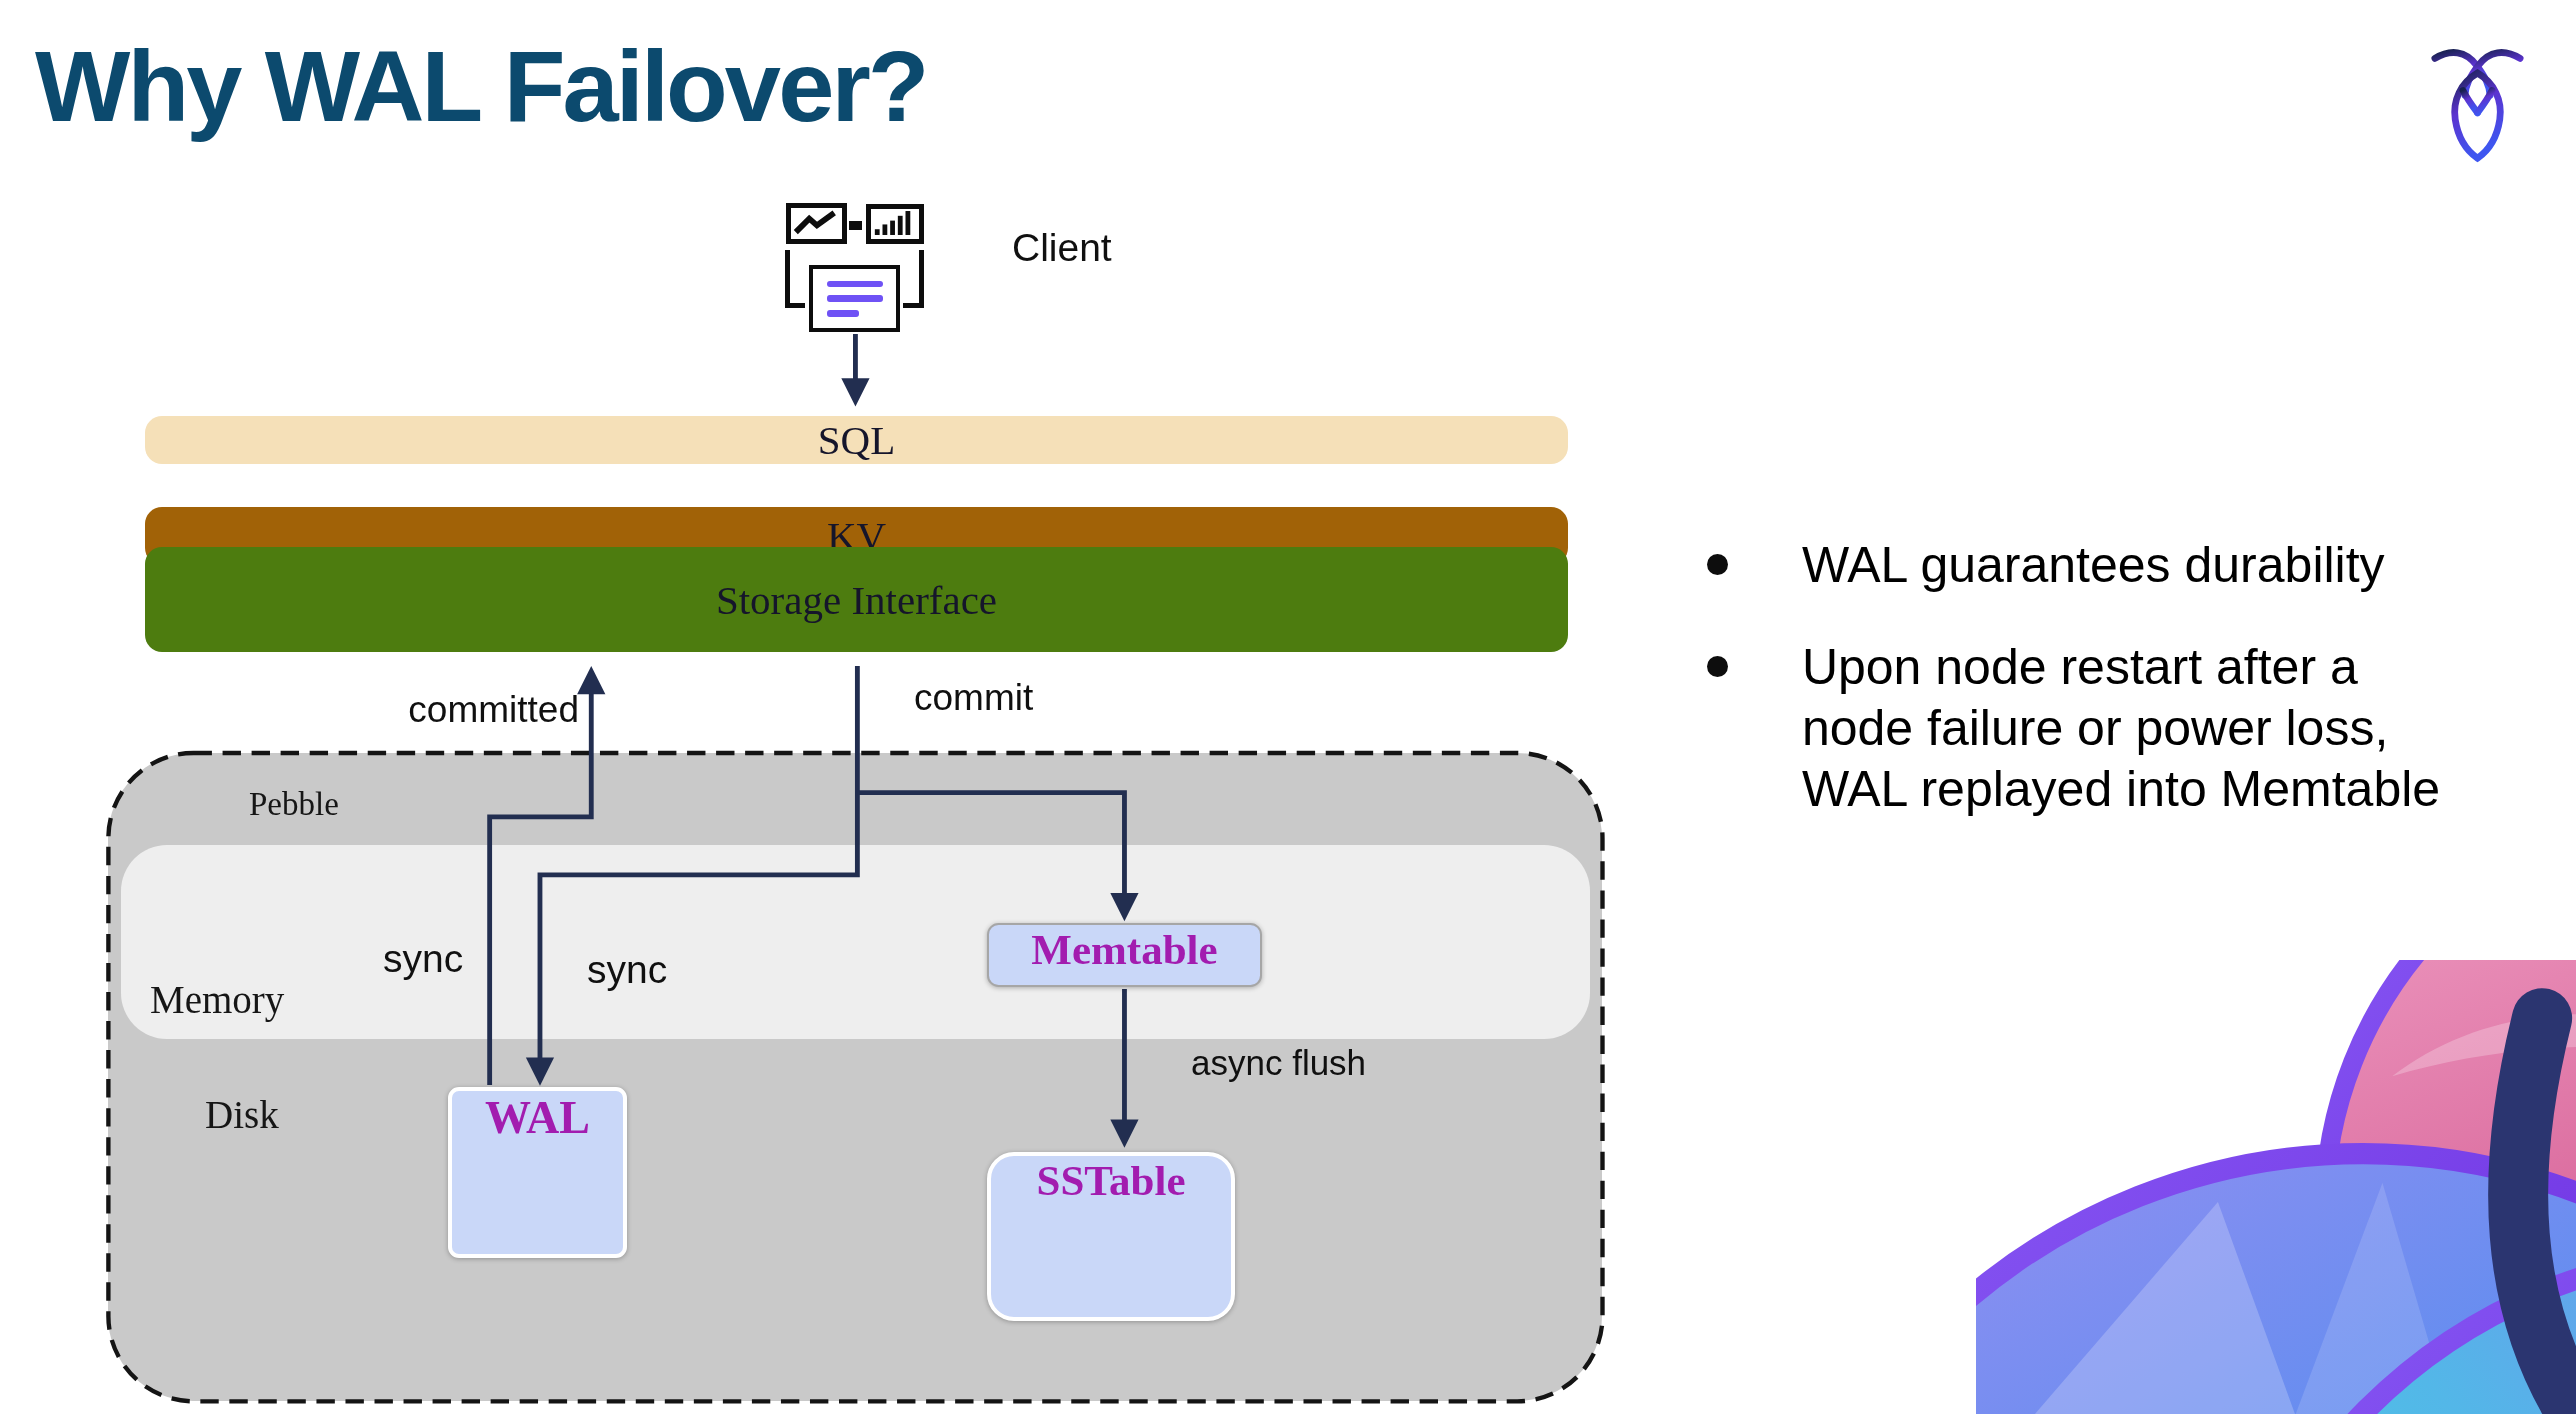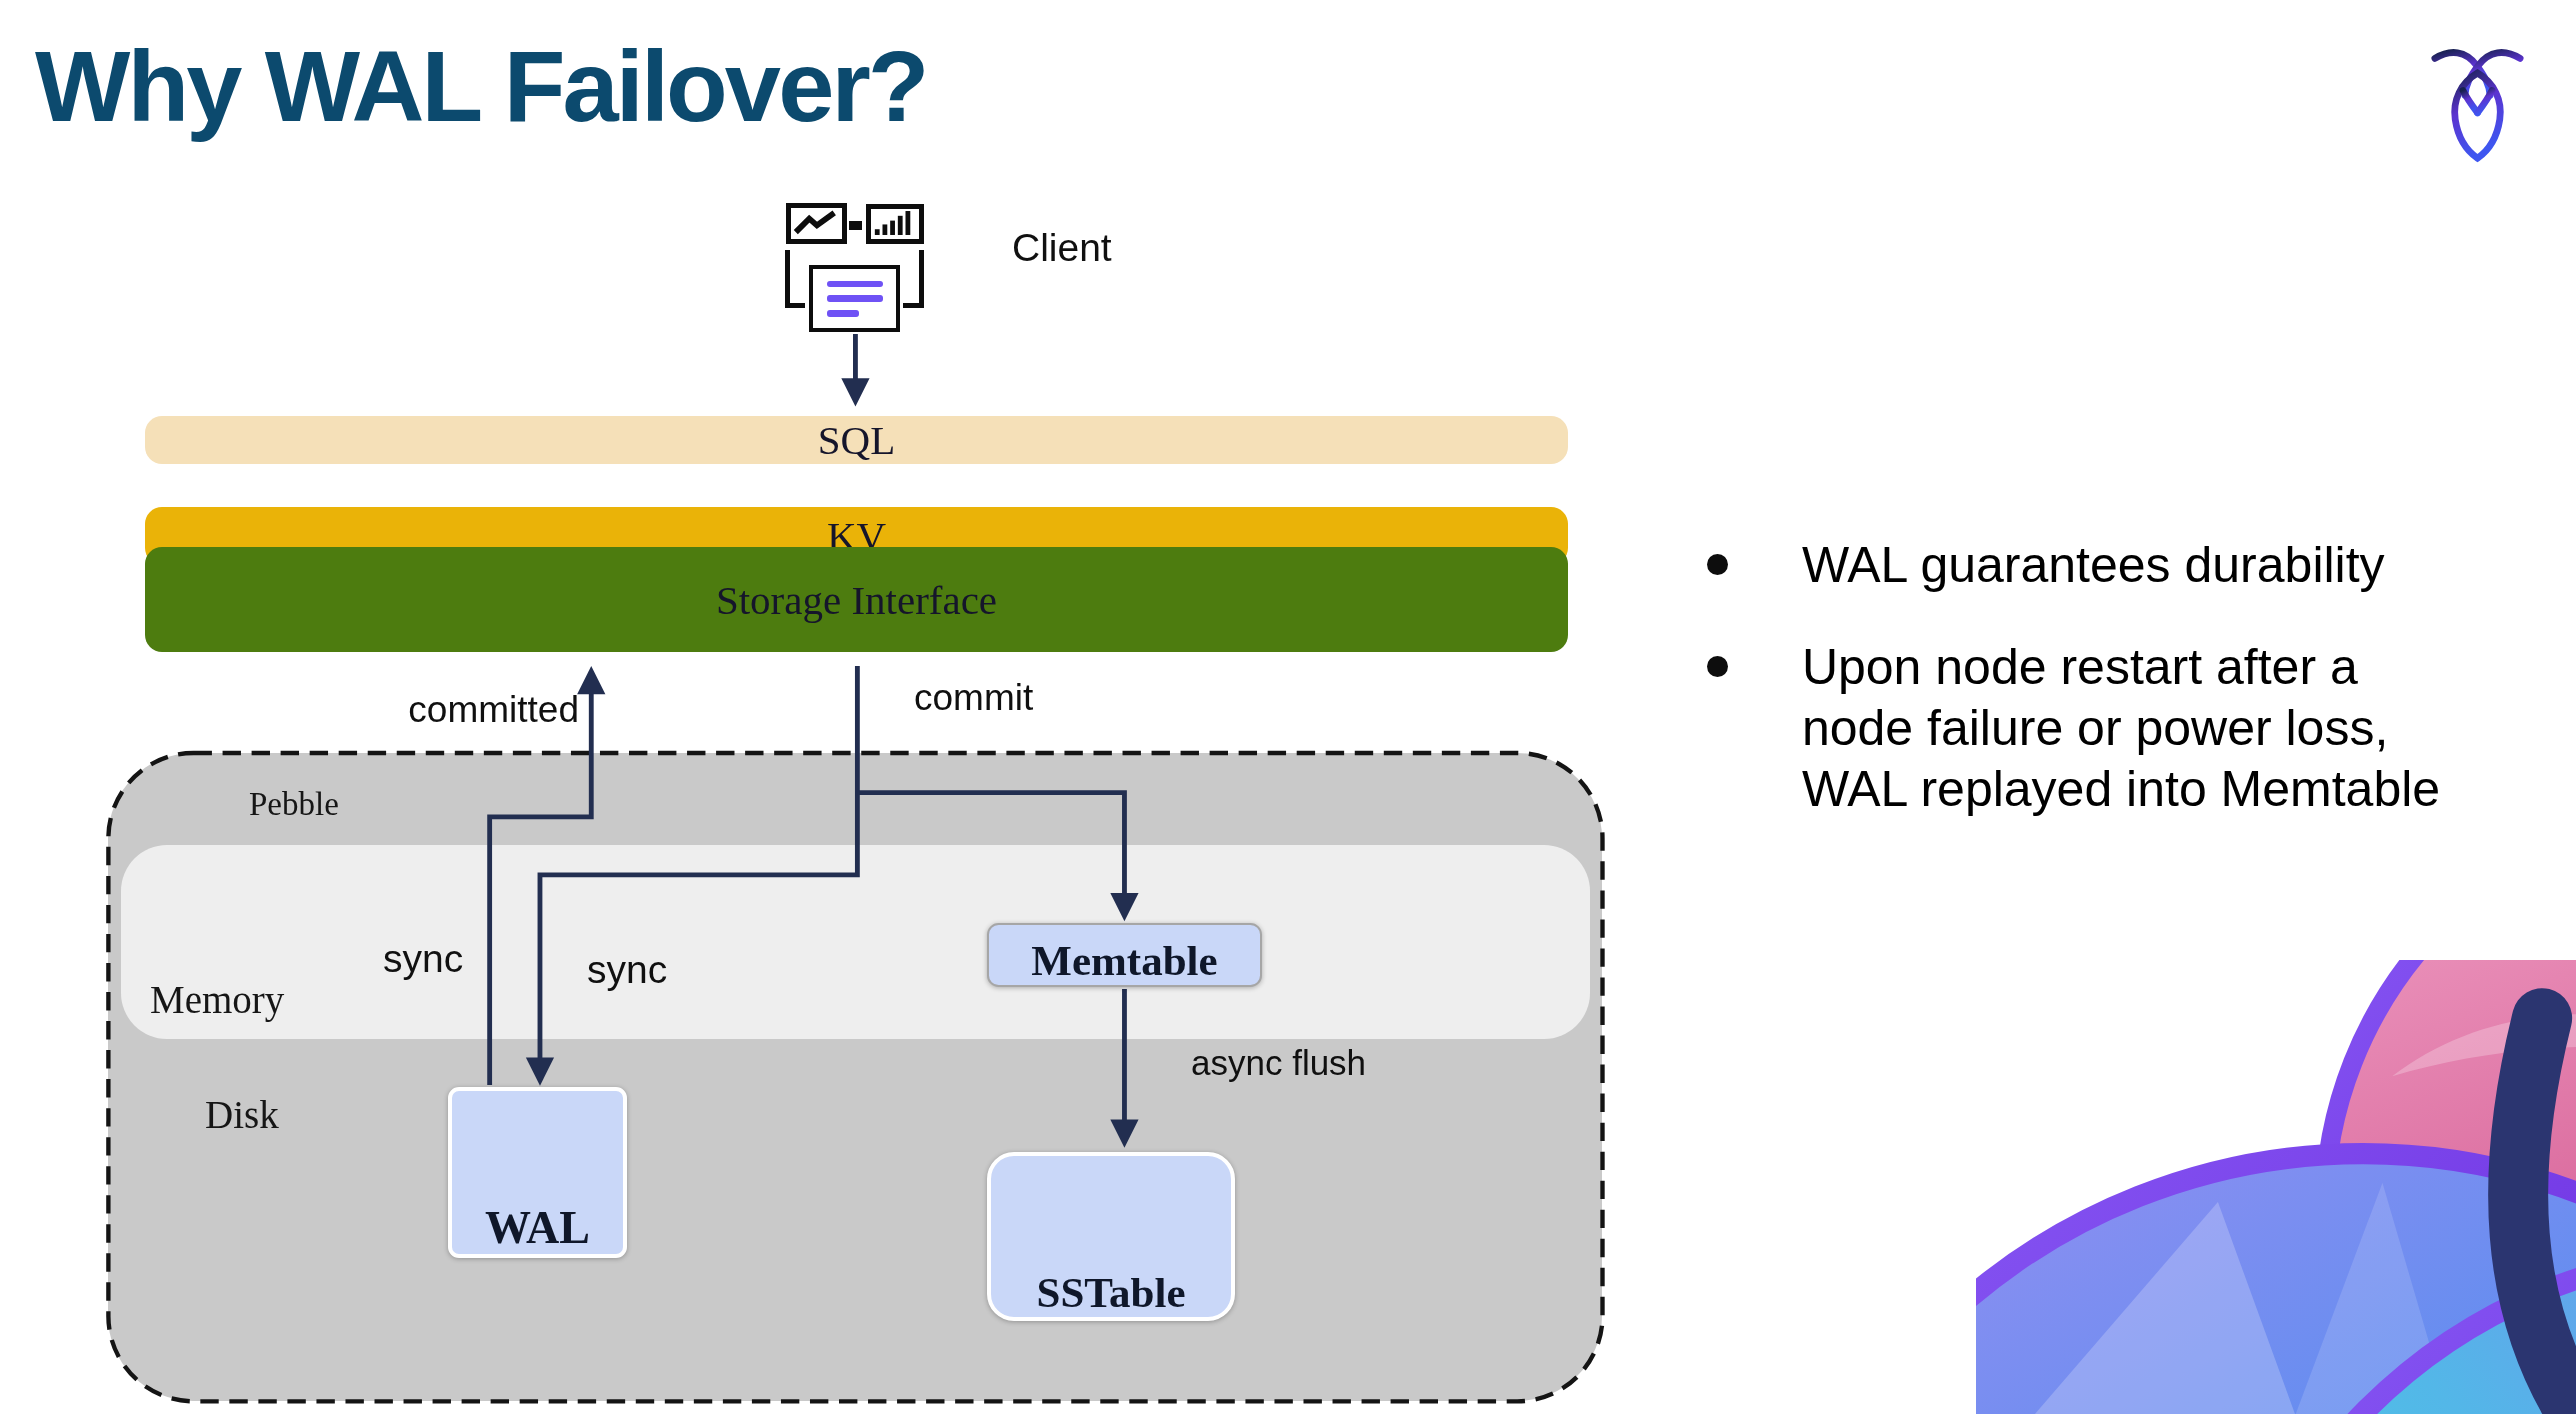--- a/index.html
+++ b/index.html
@@ -23,22 +23,22 @@
     font-size:41px;color:#15152b;
   }
 
   
   .pebble-fill{left:108px;top:753px;width:1494px;height:648px;border-radius:85px;background:#c9c9c9;}
   .memory-band{left:121px;top:845px;width:1469px;height:194px;border-radius:46px;background:#eeeeee;}
   .region-label{font-family:"Liberation Serif","DejaVu Serif",serif;color:#161616;}
 
   
   .comp-box{
-    background:#c9d7f8;display:flex;align-items:flex-end;justify-content:center;
-    font-family:"Liberation Serif","DejaVu Serif",serif;font-weight:700;color:#0f172a;
+    background:#c9d7f8;display:flex;align-items:flex-start;justify-content:center;
+    font-family:"Liberation Serif","DejaVu Serif",serif;font-weight:700;color:#a21caf;
     box-shadow:0 1px 4.8px rgba(0,0,0,0.28);box-sizing:border-box;
   }
   .box-wal{left:448px;top:1087px;width:179px;height:171px;border-radius:11px;border:4.8px solid #ffffff;font-size:46px;}
   .box-memtable{left:987px;top:923px;width:275px;height:64px;border-radius:11.6px;border:2.9px solid #a6a6a6;font-size:43px;}
   .box-sstable{left:987px;top:1152px;width:248px;height:169px;border-radius:27px;border:4.8px solid #ffffff;font-size:43px;}
 
   
   .edge-label{color:#101010;font-size:37px;white-space:nowrap;}
 
   
@@ -104,21 +104,21 @@
     <div class="pline" style="left:13.5px;top:11.6px;width:56px;height:6.8px;"></div>
     <div class="pline" style="left:13.5px;top:26px;width:56px;height:6.8px;"></div>
     <div class="pline" style="left:13.5px;top:41px;width:32px;height:6.8px;"></div>
   </div>
 </div>
 <div class="abs client-label">Client</div>
 
 <div class="abs layer-bar" style="top:416px;height:48px;background:#f5e0b8;">
   <span>SQL</span>
 </div>
-<div class="abs layer-bar" style="top:507px;height:58px;background:#eab308;">
+<div class="abs layer-bar" style="top:507px;height:58px;background:#a16207;">
   <span>KV</span>
 </div>
 <div class="abs layer-bar" style="top:547px;height:105px;background:#4d7c0f;">
   <span>Storage Interface</span>
 </div>
 
 <div class="abs pebble-fill"></div>
 <div class="abs memory-band"></div>
 
 <div class="abs region-label" style="left:219px;top:786px;font-size:33px;margin-left:30px;">Pebble</div>

